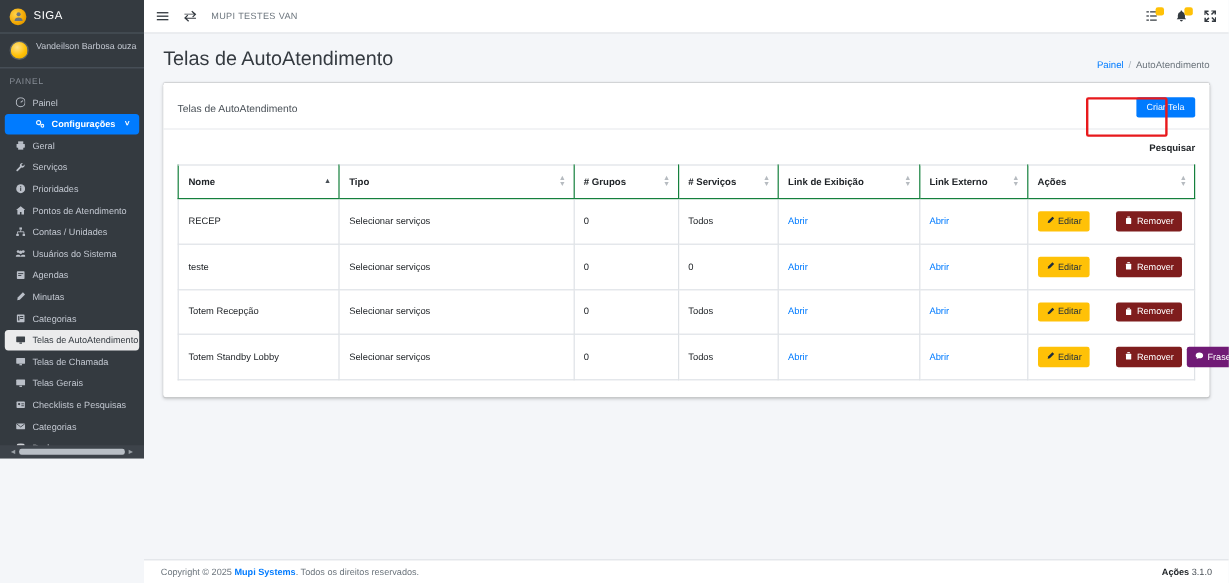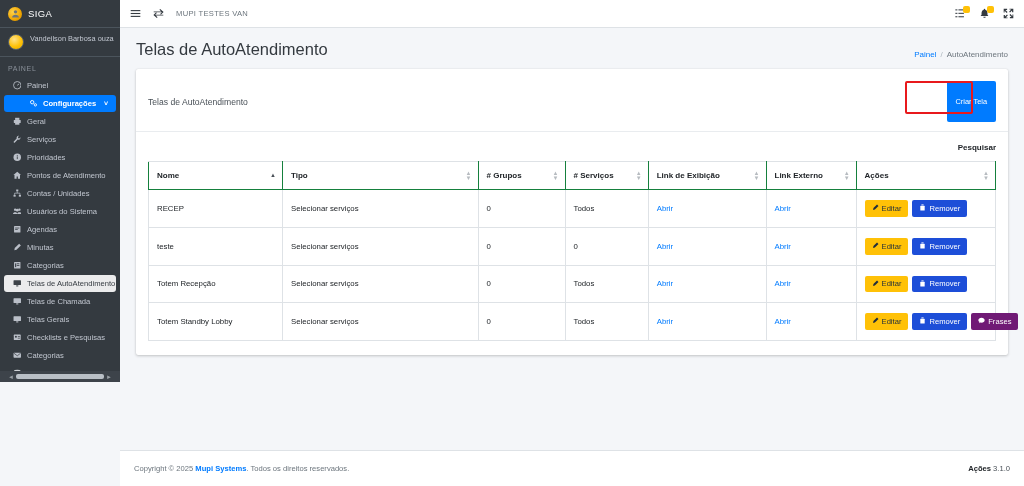--- a/index.html
+++ b/index.html
@@ -115,23 +115,23 @@
     display: flex; align-items: center; padding: 9px 12px;
     border-bottom: 1px solid #e9ecef; min-height: 31px;
   }
   .card-title { font-size: 8.6px; color: #495057; }
   .btn {
     font-size: 7.6px; border: none; border-radius: 2px; cursor: pointer;
     padding: 4px 7px; line-height: 1; display: inline-flex; align-items: center; gap: 3px;
     font-family: "Liberation Sans", sans-serif;
   }
   .btn svg { width: 7px; height: 7px; fill: currentColor; }
-  .btn-primary { background: #007bff; color: #fff; margin-left: auto; padding: 17px 9px; font-size: 7.4px; }
+  .btn-primary { background: #007bff; color: #fff; margin-left: auto; padding: 5px 9px; font-size: 7.4px; }
   .btn-warning { background: #ffc107; color: #1f2d3d; }
-  .btn-danger  { background: #1d4ed8; color: #fff; }
+  .btn-danger  { background: #7f1d1d; color: #fff; margin-left: 18px; }
   .btn-info    { background: #701a75; color: #fff; }
 
   .card-body { padding: 8px 12px 14px 12px; }
 
   .search-row { display: flex; justify-content: flex-end; align-items: center; gap: 6px; padding: 3px 0 9px 0; }
   .search-label { font-size: 8px; color: #212529; font-weight: bold; }
   .search-input {
     width: 120px; height: 19px; border: 1px solid #ced4da; border-radius: 2px;
     font-size: 7.6px; padding: 0 5px; color: #495057;
     font-family: "Liberation Sans", sans-serif; background: #fff;
@@ -155,21 +155,21 @@
   }
   table.dt td a { color: #007bff; text-decoration: none; }
   .actions-cell { display: flex; gap: 4px; align-items: center; }
 
   .highlight-box {
     position: absolute; border: 2.5px solid #e8191c; border-radius: 2px;
     pointer-events: none;
   }
 
   .footer {
-    position: absolute; left: 0; right: 0; bottom: 0; height: 36px;
+    position: absolute; left: 0; right: 0; bottom: 0; height: 20px;
     background: #ffffff; border-top: 1px solid #dee2e6;
     display: flex; align-items: center; padding: 0 14px;
     font-size: 7.6px; color: #6c757d;
   }
   .footer b { color: #212529; }
   .footer a { color: #007bff; text-decoration: none; font-weight: bold; }
   .footer .ver { margin-left: auto; color: #495057; }
   .footer .ver b { font-weight: bold; }
 </style>
 </head>

